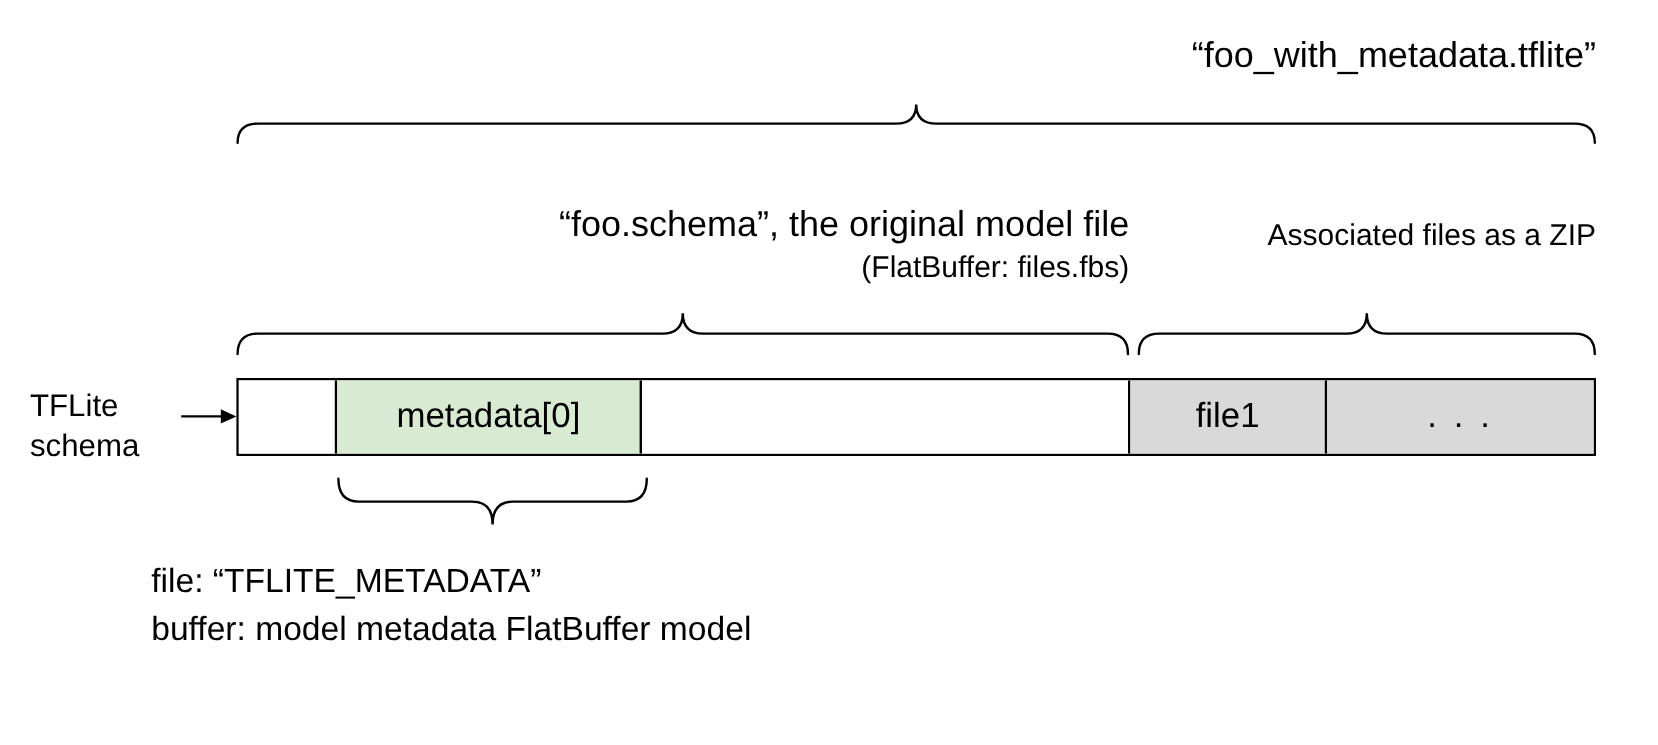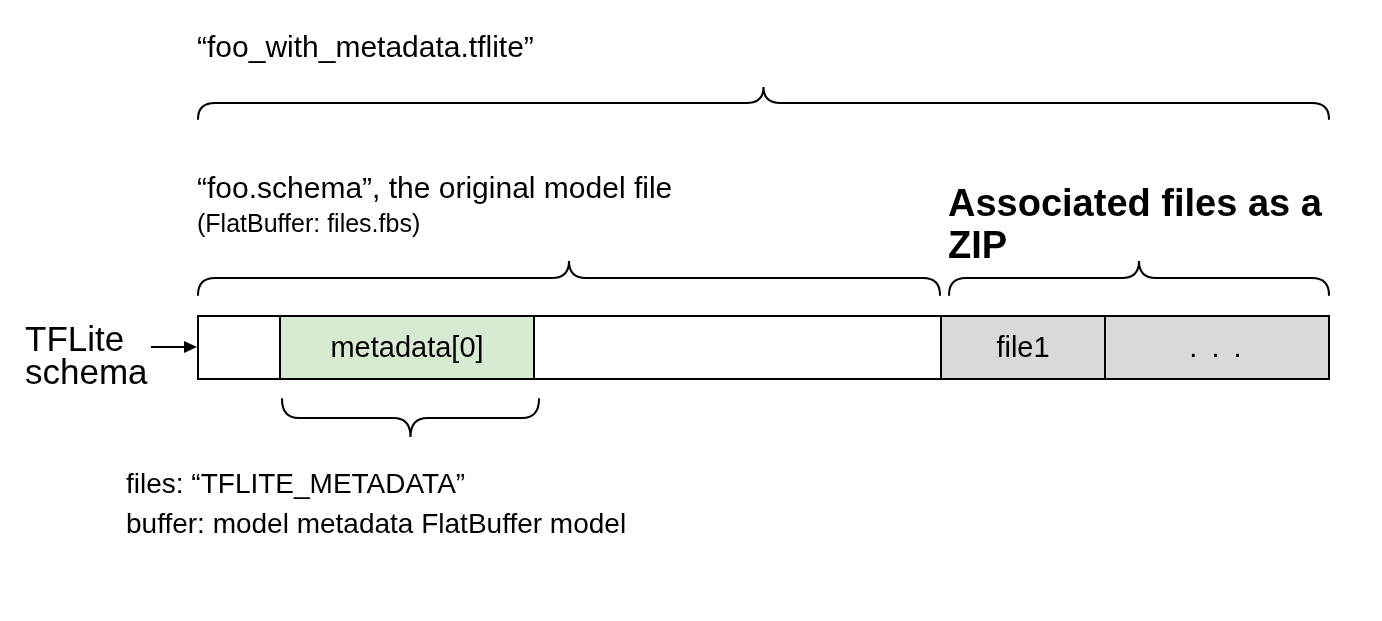--- a/index.html
+++ b/index.html
@@ -5,27 +5,27 @@
   html,body{margin:0;padding:0;background:#ffffff;}
   .canvas{
     position:relative;
     width:1382px;height:621px;
     background:#ffffff;
     font-family:"Liberation Sans", sans-serif;
     color:#000000;
     overflow:hidden;
   }
   .abs{position:absolute;}
-  .ctr{text-align:left;}
+  .ctr{text-align:right;}
   .title{left:197px;top:30px;width:1133px;font-size:30px;line-height:1.1;}
   .model-label{left:197px;top:170px;width:744px;}
   .model-label .l1{font-size:30px;line-height:36px;}
   .model-label .l2{font-size:25px;line-height:28px;margin-top:3px;}
-  .zip-label{left:948px;top:183px;width:382px;font-size:38px;line-height:1.1;font-weight:bold;}
-  .pointer-label{left:25px;top:322px;font-size:35px;line-height:33px;}
+  .zip-label{left:948px;top:183px;width:382px;font-size:25px;line-height:1.1;}
+  .pointer-label{left:25px;top:322px;font-size:26px;line-height:33px;}
   .brace{overflow:visible;display:block;}
   .brace path{fill:none;stroke:#000;stroke-width:2;stroke-linecap:round;}
   .brace-top{left:197px;top:86px;}
   .brace-model{left:197px;top:260px;}
   .brace-zip{left:948px;top:260px;}
   .brace-under{left:281px;top:398px;}
   .arrow{left:151px;top:339px;overflow:visible;}
   .bar{
     left:197px;top:315px;width:1133px;height:65px;
     display:flex;box-sizing:border-box;
@@ -84,17 +84,17 @@
     <div class="seg seg-3" style="background: rgb(255, 255, 255);"></div>
     <div class="seg seg-4" style="background: rgb(217, 217, 217);">file1</div>
     <div class="seg seg-5" style="background: rgb(217, 217, 217);">. . .</div>
   </div>
 
   <svg class="abs brace brace-under" width="259" height="40">
       <path d="M1,1 Q1,20 18,20 L112.5,20 Q129.5,20 129.5,39 Q129.5,20 146.5,20 L241,20 Q258,20 258,1"></path>
     </svg>
 
   <div class="abs annotation">
-    <div class="l1">files: “TFLITE_METADATA”</div>
+    <div class="l1">file: “TFLITE_METADATA”</div>
     <div class="l2">buffer: model metadata FlatBuffer model</div>
   </div>
 
 </div>
 
 </body></html>

